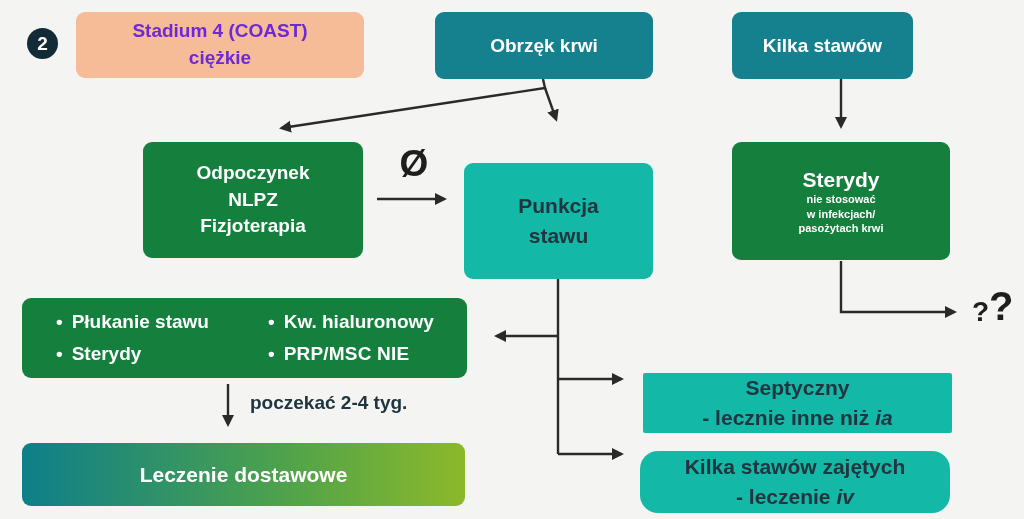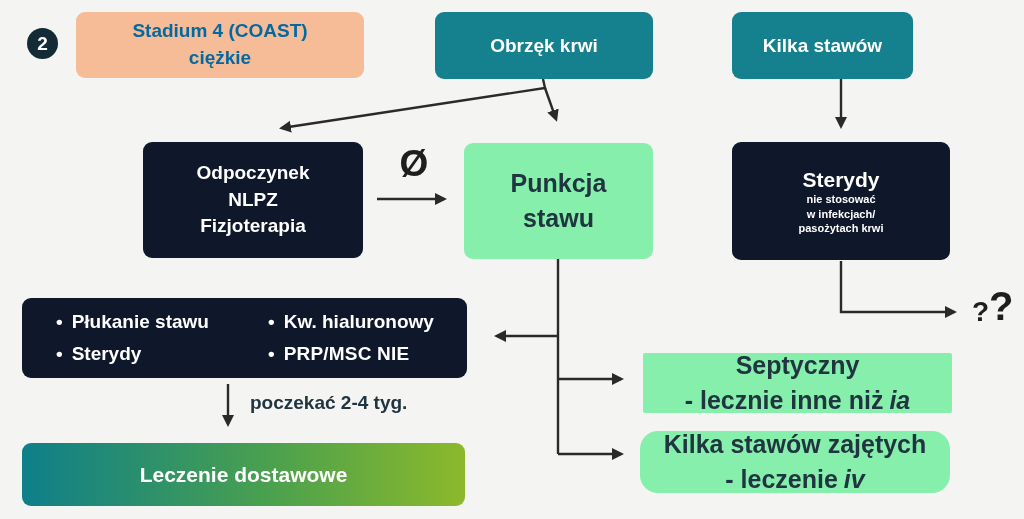--- a/index.html
+++ b/index.html
@@ -9,23 +9,23 @@
     font-family:"Liberation Sans", sans-serif;
     overflow:hidden;
   }
   .canvas{position:relative;width:1024px;height:519px;background:#f4f4f2;}
   .node{
     position:absolute;border-radius:9px;
     display:flex;flex-direction:column;align-items:center;justify-content:center;
     text-align:center;font-weight:bold;box-sizing:border-box;
   }
   .teal{background:#15808e;color:#ffffff;font-size:19px;}
-  .peach{background:#f6bb97;color:#0369a1;font-size:19px;line-height:1.4;}
-  .orangebox{background:#0f172a;color:#ffffff;font-size:19px;line-height:1.42;}
-  .graybox{background:#86efac;color:#203540;font-size:25px;line-height:1.42;}
+  .peach{background:#f6bb97;color:#6d28d9;font-size:19px;line-height:1.4;}
+  .orangebox{background:#15803d;color:#ffffff;font-size:19px;line-height:1.42;}
+  .graybox{background:#14b8a6;color:#203540;font-size:21px;line-height:1.42;margin-top:20px;}
 
   #badge{
     position:absolute;left:27px;top:28px;width:31px;height:31px;border-radius:50%;
     background:#122b36;color:#fff;font-weight:bold;font-size:19px;
     display:flex;align-items:center;justify-content:center;
   }
   #stadium{left:76px;top:12px;width:288px;height:66px;}
   #obrzek{left:435px;top:12px;width:218px;height:67px;}
   #kilka{left:732px;top:12px;width:181px;height:67px;}
   #odpoczynek{left:143px;top:142px;width:220px;height:116px;}

